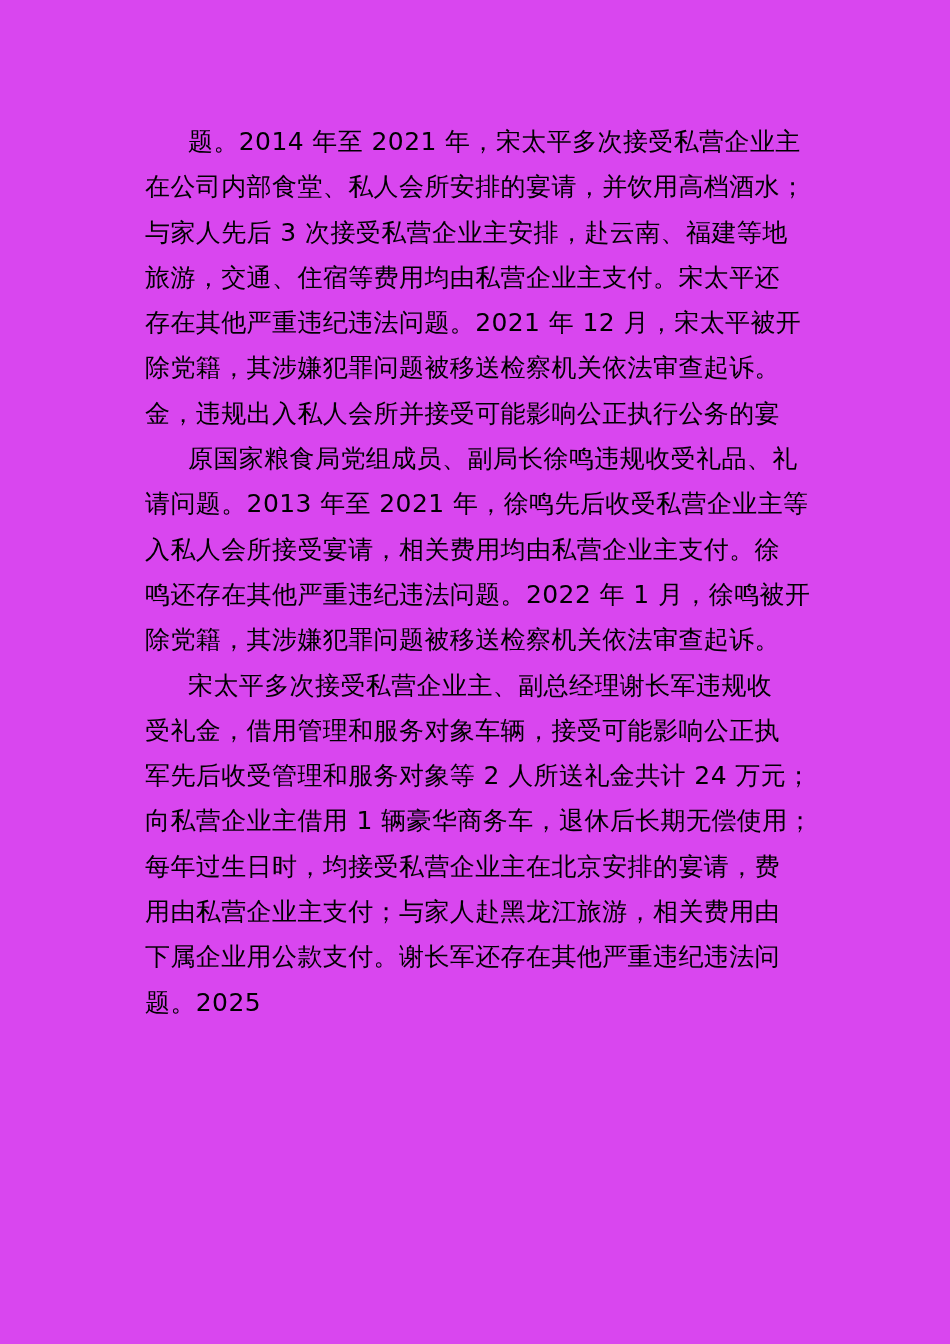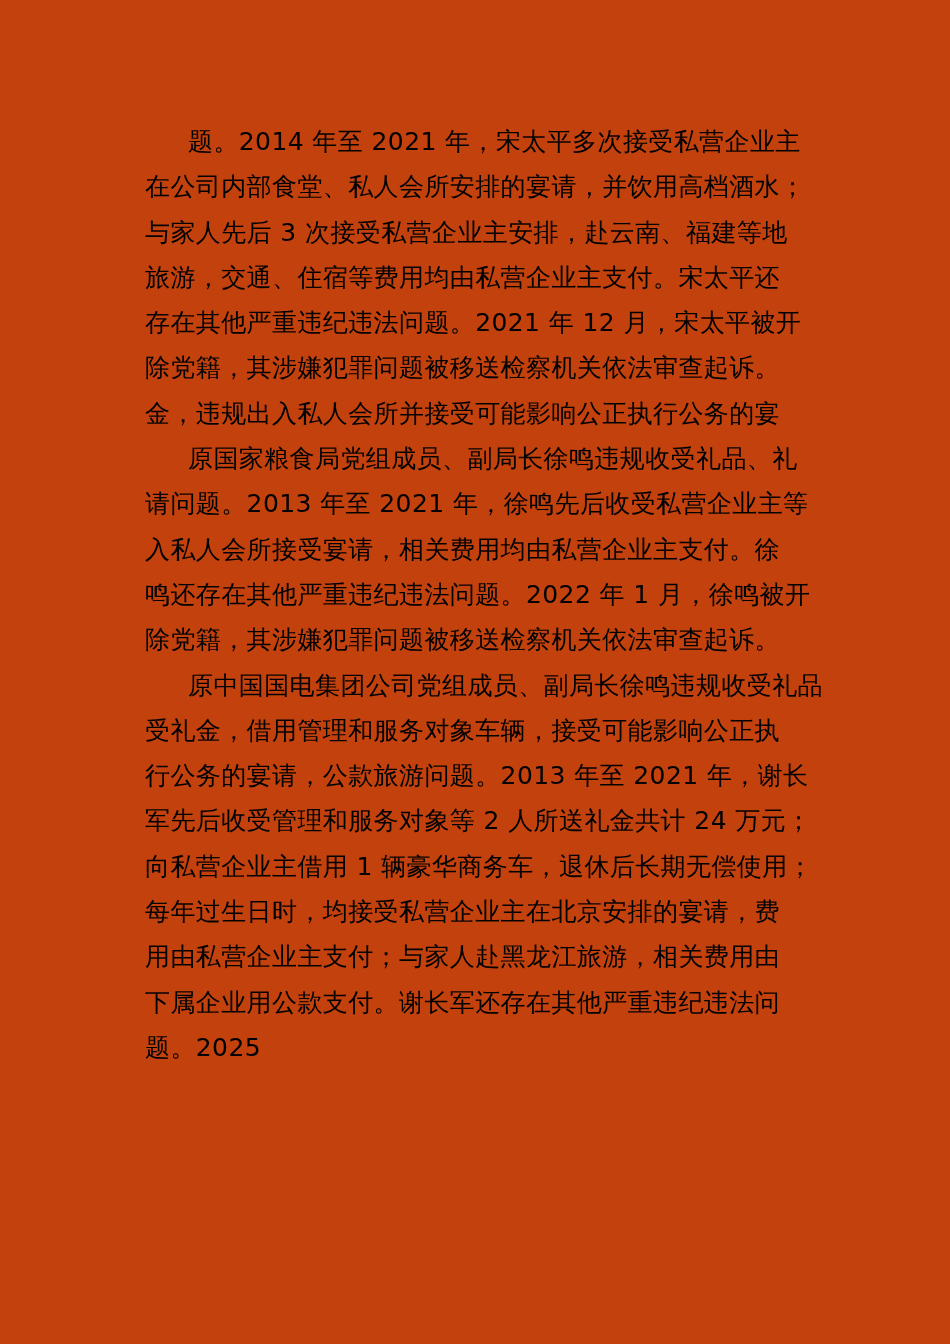--- a/index.html
+++ b/index.html
@@ -12,21 +12,21 @@
       height: 1344px;
       position: relative;
       overflow: hidden;
     }
     .page {
       position: absolute;
       left: 0;
       top: 0;
       width: 950px;
       height: 1344px;
-      background: #c2410c;
+      background: #d946ef;
     }
     .text-block {
       position: absolute;
       left: 145px;
       top: 119px;
       width: 670px;
       font-family: "DejaVu Sans", sans-serif;
       font-size: 25px;
       line-height: 45.3px;
       color: #000000;
@@ -51,23 +51,22 @@
     <span class="line">与家人先后 3 次接受私营企业主安排，赴云南、福建等地</span>
     <span class="line">旅游，交通、住宿等费用均由私营企业主支付。宋太平还</span>
     <span class="line">存在其他严重违纪违法问题。2021 年 12 月，宋太平被开</span>
     <span class="line">除党籍，其涉嫌犯罪问题被移送检察机关依法审查起诉。</span>
     <span class="line">金，违规出入私人会所并接受可能影响公正执行公务的宴</span>
     <span class="line indent">原国家粮食局党组成员、副局长徐鸣违规收受礼品、礼</span>
     <span class="line">请问题。2013 年至 2021 年，徐鸣先后收受私营企业主等</span>
     <span class="line">入私人会所接受宴请，相关费用均由私营企业主支付。徐</span>
     <span class="line">鸣还存在其他严重违纪违法问题。2022 年 1 月，徐鸣被开</span>
     <span class="line">除党籍，其涉嫌犯罪问题被移送检察机关依法审查起诉。</span>
-    <span class="line indent">原中国国电集团公司党组成员、副局长徐鸣违规收受礼品</span>
+    <span class="line indent">宋太平多次接受私营企业主、副总经理谢长军违规收</span>
     <span class="line">受礼金，借用管理和服务对象车辆，接受可能影响公正执</span>
-    <span class="line">行公务的宴请，公款旅游问题。2013 年至 2021 年，谢长</span>
     <span class="line">军先后收受管理和服务对象等 2 人所送礼金共计 24 万元；</span>
     <span class="line">向私营企业主借用 1 辆豪华商务车，退休后长期无偿使用；</span>
     <span class="line">每年过生日时，均接受私营企业主在北京安排的宴请，费</span>
     <span class="line">用由私营企业主支付；与家人赴黑龙江旅游，相关费用由</span>
     <span class="line">下属企业用公款支付。谢长军还存在其他严重违纪违法问</span>
     <span class="line">题。2025</span>
   </div>
 </div>
 
 </body></html>

